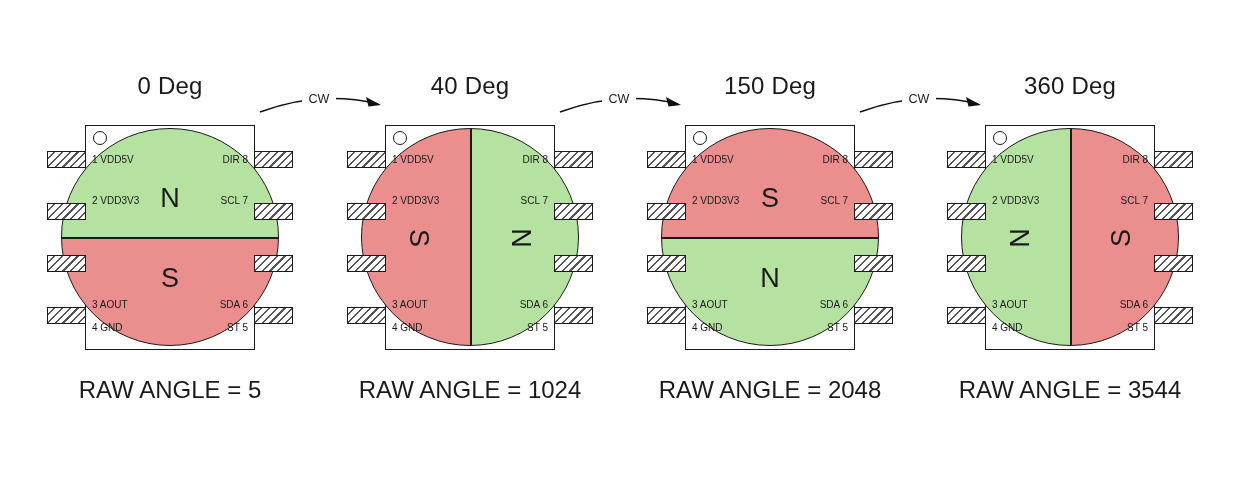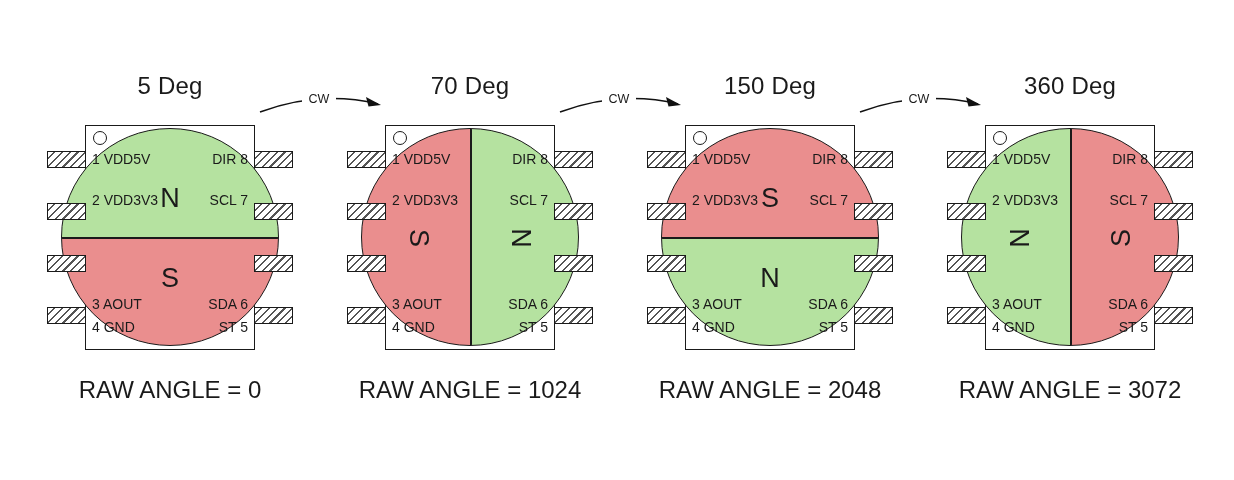--- a/index.html
+++ b/index.html
@@ -46,35 +46,35 @@
   .fig-0 .pole-a,.fig-2 .pole-a{left:0;right:0;top:54px;text-align:center;}
   .fig-0 .pole-b,.fig-2 .pole-b{left:0;right:0;top:134px;text-align:center;}
   .fig-1 .pole-a{left:48px;top:94px;transform:rotate(90deg);}
   .fig-1 .pole-b{right:48px;top:94px;transform:rotate(90deg);}
   .fig-3 .pole-a{left:48px;top:94px;transform:rotate(-90deg);}
   .fig-3 .pole-b{right:48px;top:94px;transform:rotate(-90deg);}
 
   .pin1-dot{position:absolute;left:73px;top:6px;width:14px;height:14px;border-radius:50%;
     border:1.5px solid var(--ink);background:#fff;z-index:5;box-sizing:border-box;}
 
-  .pin-label{position:absolute;font-size:14px;line-height:15px;z-index:5;white-space:nowrap;}
+  .pin-label{position:absolute;font-size:10px;line-height:15px;z-index:5;white-space:nowrap;}
   .pin-label.ll{left:72px;} .pin-label.lr{right:72px;text-align:right;}
   .pin-label.t1{top:27px;} .pin-label.t2{top:68px;} .pin-label.t3{top:131px;margin-top:41px;} .pin-label.t4{top:183px;margin-top:12px;}
 
   .cw-arrow{position:absolute;top:84px;width:132px;height:36px;}
   .cw-1{left:254px;} .cw-2{left:554px;} .cw-3{left:854px;}
   .cw-arrow text{font-family:"Liberation Sans", sans-serif;fill:var(--ink);}
 </style>
 </head>
 <body>
 
 <div class="canvas">
 
   <div class="figure fig-0">
-    <div class="fig-title">5 Deg</div>
+    <div class="fig-title">0 Deg</div>
     <div class="chip">
       <div class="chip-body"></div>
       <div class="magnet">
         <div class="divider"></div>
         <span class="pole pole-a">N</span>
         <span class="pole pole-b">S</span>
       </div>
       <div class="pin pl r1"></div>
       <div class="pin pl r2"></div>
       <div class="pin pl r3"></div>
@@ -86,25 +86,25 @@
       <div class="pin1-dot"></div>
       <div class="pin-label ll t1">1 VDD5V</div>
       <div class="pin-label ll t2">2 VDD3V3</div>
       <div class="pin-label ll t3">3 AOUT</div>
       <div class="pin-label ll t4">4 GND</div>
       <div class="pin-label lr t1">DIR 8</div>
       <div class="pin-label lr t2">SCL 7</div>
       <div class="pin-label lr t3">SDA 6</div>
       <div class="pin-label lr t4">ST 5</div>
     </div>
-    <div class="raw">RAW ANGLE = 0</div>
+    <div class="raw">RAW ANGLE = 5</div>
   </div>
 
   <div class="figure fig-1">
-    <div class="fig-title">70 Deg</div>
+    <div class="fig-title">40 Deg</div>
     <div class="chip">
       <div class="chip-body"></div>
       <div class="magnet">
         <div class="divider"></div>
         <span class="pole pole-a">S</span>
         <span class="pole pole-b">N</span>
       </div>
       <div class="pin pl r1"></div>
       <div class="pin pl r2"></div>
       <div class="pin pl r3"></div>
@@ -176,21 +176,21 @@
       <div class="pin1-dot"></div>
       <div class="pin-label ll t1">1 VDD5V</div>
       <div class="pin-label ll t2">2 VDD3V3</div>
       <div class="pin-label ll t3">3 AOUT</div>
       <div class="pin-label ll t4">4 GND</div>
       <div class="pin-label lr t1">DIR 8</div>
       <div class="pin-label lr t2">SCL 7</div>
       <div class="pin-label lr t3">SDA 6</div>
       <div class="pin-label lr t4">ST 5</div>
     </div>
-    <div class="raw">RAW ANGLE = 3072</div>
+    <div class="raw">RAW ANGLE = 3544</div>
   </div>
 
   <svg class="cw-arrow cw-1" viewBox="0 0 132 36" xmlns="http://www.w3.org/2000/svg">
     <path d="M6,28 Q66,6 124,20" fill="none" stroke="#111111" stroke-width="1.6"></path>
     <polygon points="127,21 112,13 114.5,22.5" fill="#111111"></polygon>
     <rect x="48" y="7" width="34" height="15" fill="#ffffff"></rect>
     <text x="65" y="19" text-anchor="middle" font-size="12.5">CW</text>
   </svg>
   <svg class="cw-arrow cw-2" viewBox="0 0 132 36" xmlns="http://www.w3.org/2000/svg">
     <path d="M6,28 Q66,6 124,20" fill="none" stroke="#111111" stroke-width="1.6"></path>

